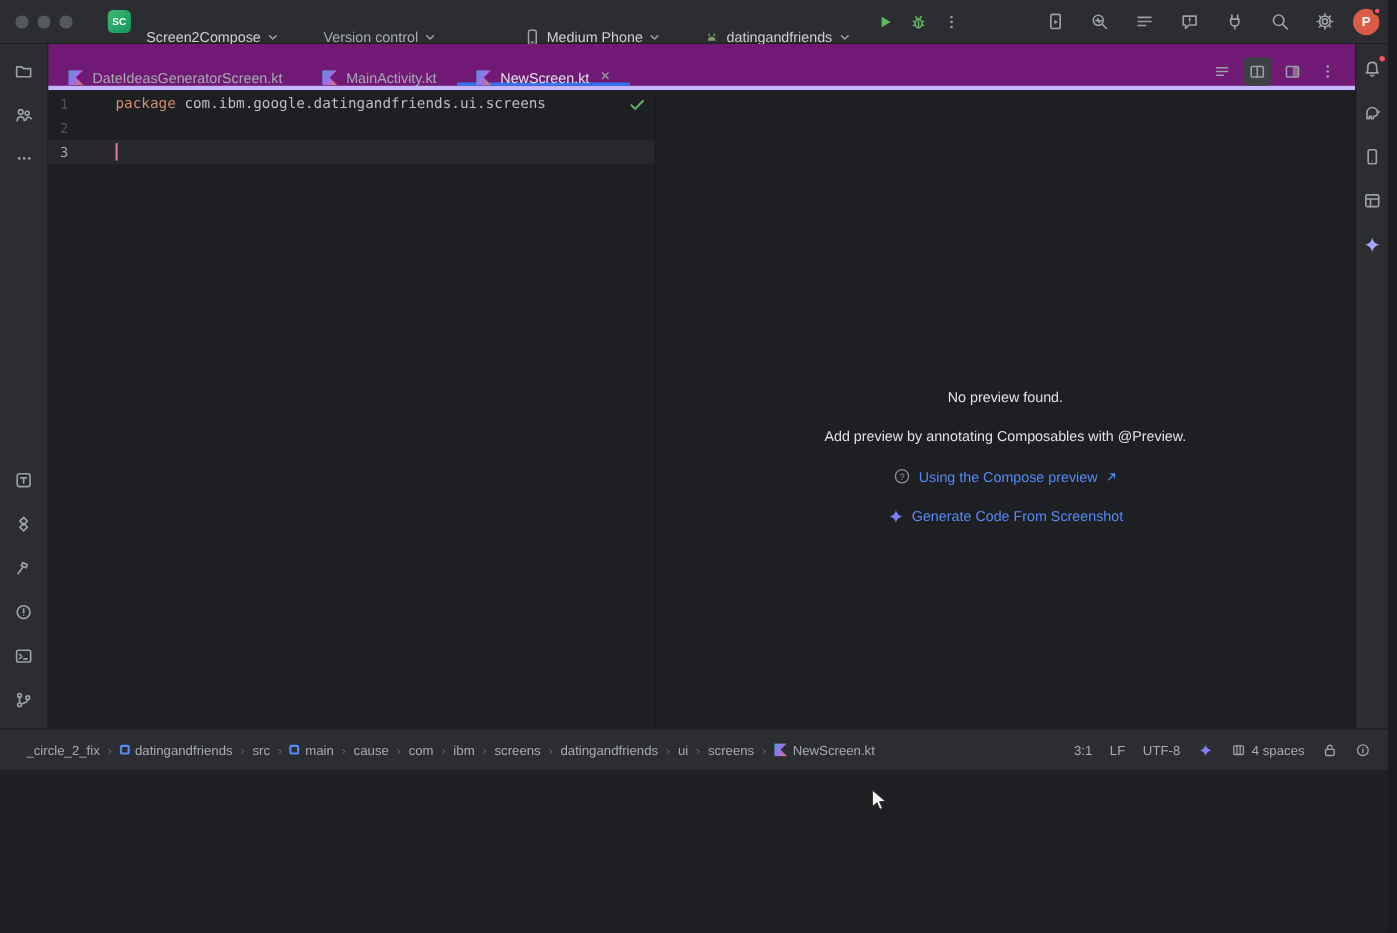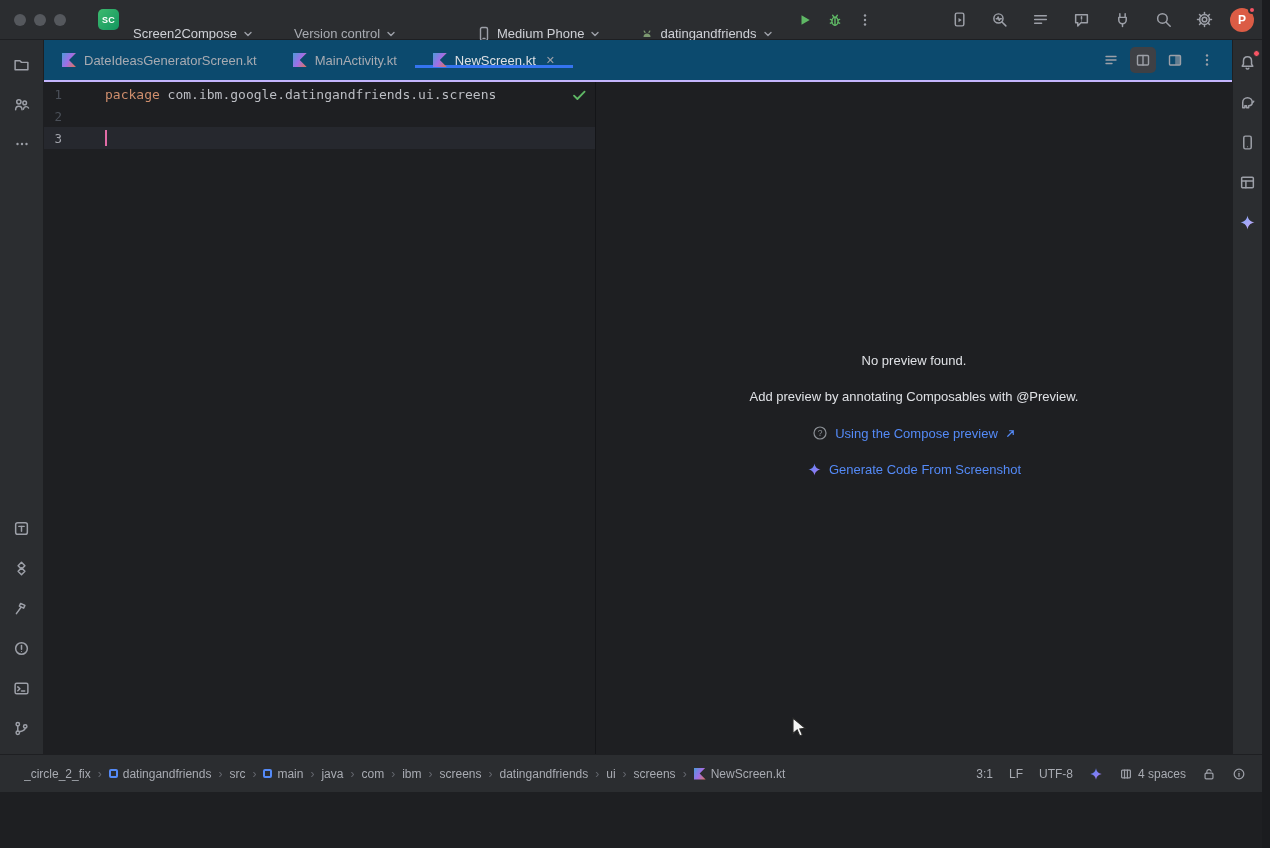--- a/index.html
+++ b/index.html
@@ -1,18 +1,18 @@
 <!DOCTYPE html>
 <html><head>
 <meta charset="utf-8">
 <style>
   * { margin:0; padding:0; box-sizing:border-box; }
   html,body { width:1270px; height:848px; overflow:hidden; background:#1E1F22;
               font-family:"Liberation Sans",sans-serif; }
-  .app { position:relative; width:1270px; height:792px; display:flex; flex-direction:column;
+  .app { position:relative; width:1270px; height:700px; display:flex; flex-direction:column;
          background:#1E1F22; color:#DFE1E5; font-size:13px; }
 
   svg.ic { stroke:#9DA0A8; fill:none; stroke-width:1.4; stroke-linecap:round; stroke-linejoin:round; display:block; }
 
   
   .titlebar { flex:0 0 40px; height:40px; background:#2B2D30; border-bottom:1px solid #1E1F22;
               display:flex; align-items:center; }
   .tb-left { display:flex; align-items:center; padding-left:14px; width:470px; flex:none; }
   .light { width:12px; height:12px; border-radius:50%; background:#55585D; margin-right:8px; flex:none; }
   .sc-badge { width:21px; height:21px; border-radius:5px; margin-left:24px; margin-right:8px;
@@ -41,22 +41,22 @@
   .rail-spacer { flex:1; }
   .right-rail { width:38px; background:#2B2D30; border-left:1px solid #1E1F22; display:flex;
                 flex-direction:column; align-items:center; padding:8px 8px 0 0; gap:12px; flex:none; }
   .rail-btn.r { margin:0; width:28px; height:28px; position:relative; }
   .bell-dot { position:absolute; top:2px; right:2px; width:7px; height:7px; border-radius:50%;
               background:#F75464; border:1.5px solid #2B2D30; }
 
   .center-col { flex:1; display:flex; flex-direction:column; min-width:0; }
 
   
-  .tabbar { height:42px; flex:0 0 42px; background:#0c4a6e; border-bottom:2px solid #c4b5fd;
-            display:flex; align-items:center; }
+  .tabbar { height:42px; flex:0 0 42px; background:#701a75; border-bottom:4px solid #c4b5fd;
+            display:flex; align-items:flex-end; }
   .tab { display:flex; align-items:center; gap:8px; padding:0 18px; color:#A8ABB2; position:relative; }
   .tab.active { color:#DFE1E5; box-shadow:inset 0 -3px 0 #3574F0; }
   .tab .close { color:#9DA0A8; font-size:11px; margin-left:2px; line-height:1; }
   .kt-icon { width:14px; height:14px; flex:none;
              background:linear-gradient(120deg,#4C9BD8 0%,#9D6FE8 48%,#E5734F 100%);
              clip-path:polygon(0 0,100% 0,50% 50%,100% 100%,0 100%); }
   .kt-icon.sm { width:12px; height:12px; }
   .tab-tools { margin-left:auto; display:flex; align-items:center; gap:6px; padding-right:12px; }
   .mode-btn { width:26px; height:26px; border-radius:5px; display:flex; align-items:center; justify-content:center; }
   .mode-btn.selected { background:#3E4045; }
@@ -457,21 +457,21 @@
       <span class="crumb">
           <span>src</span>
         </span>
       <span class="crumb-sep">›</span>
       <span class="crumb">
           <span class="mod-icon"></span>
           <span>main</span>
         </span>
       <span class="crumb-sep">›</span>
       <span class="crumb">
-          <span>java</span>
+          <span>cause</span>
         </span>
       <span class="crumb-sep">›</span>
       <span class="crumb">
           <span>com</span>
         </span>
       <span class="crumb-sep">›</span>
       <span class="crumb">
           <span>ibm</span>
         </span>
       <span class="crumb-sep">›</span>

